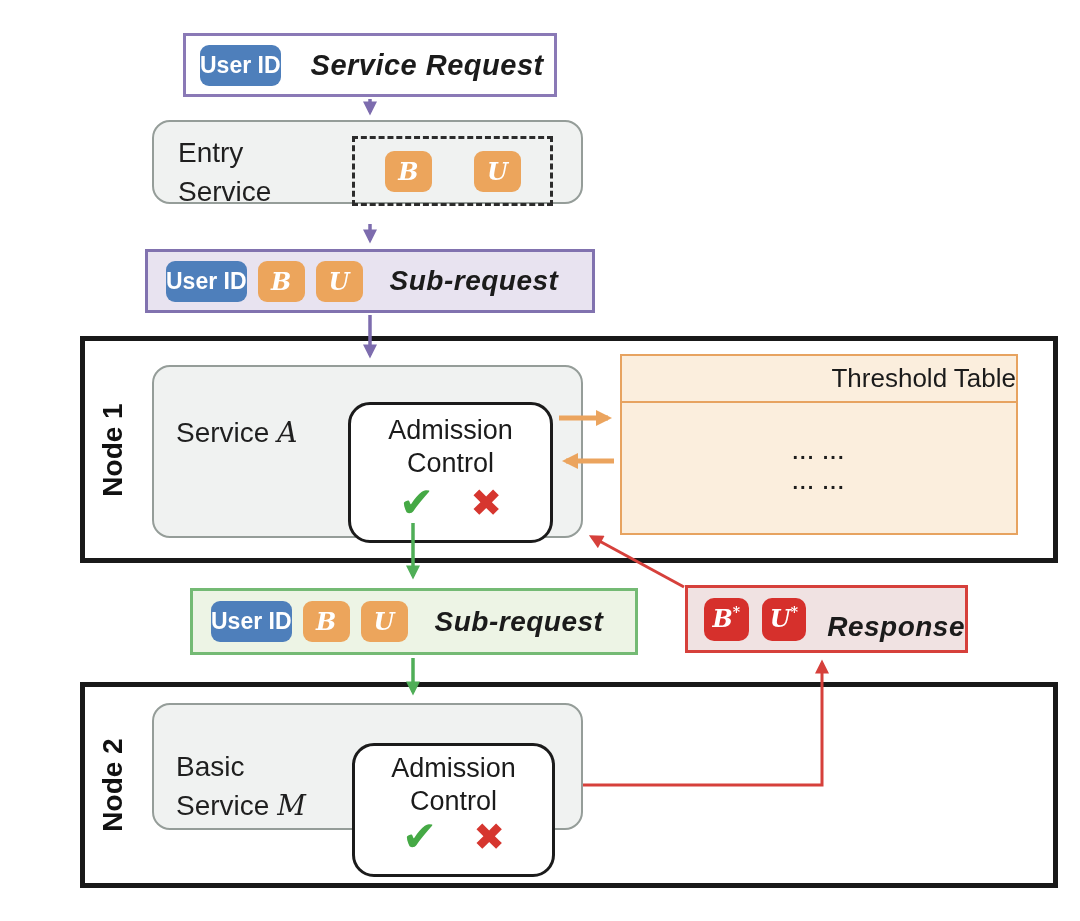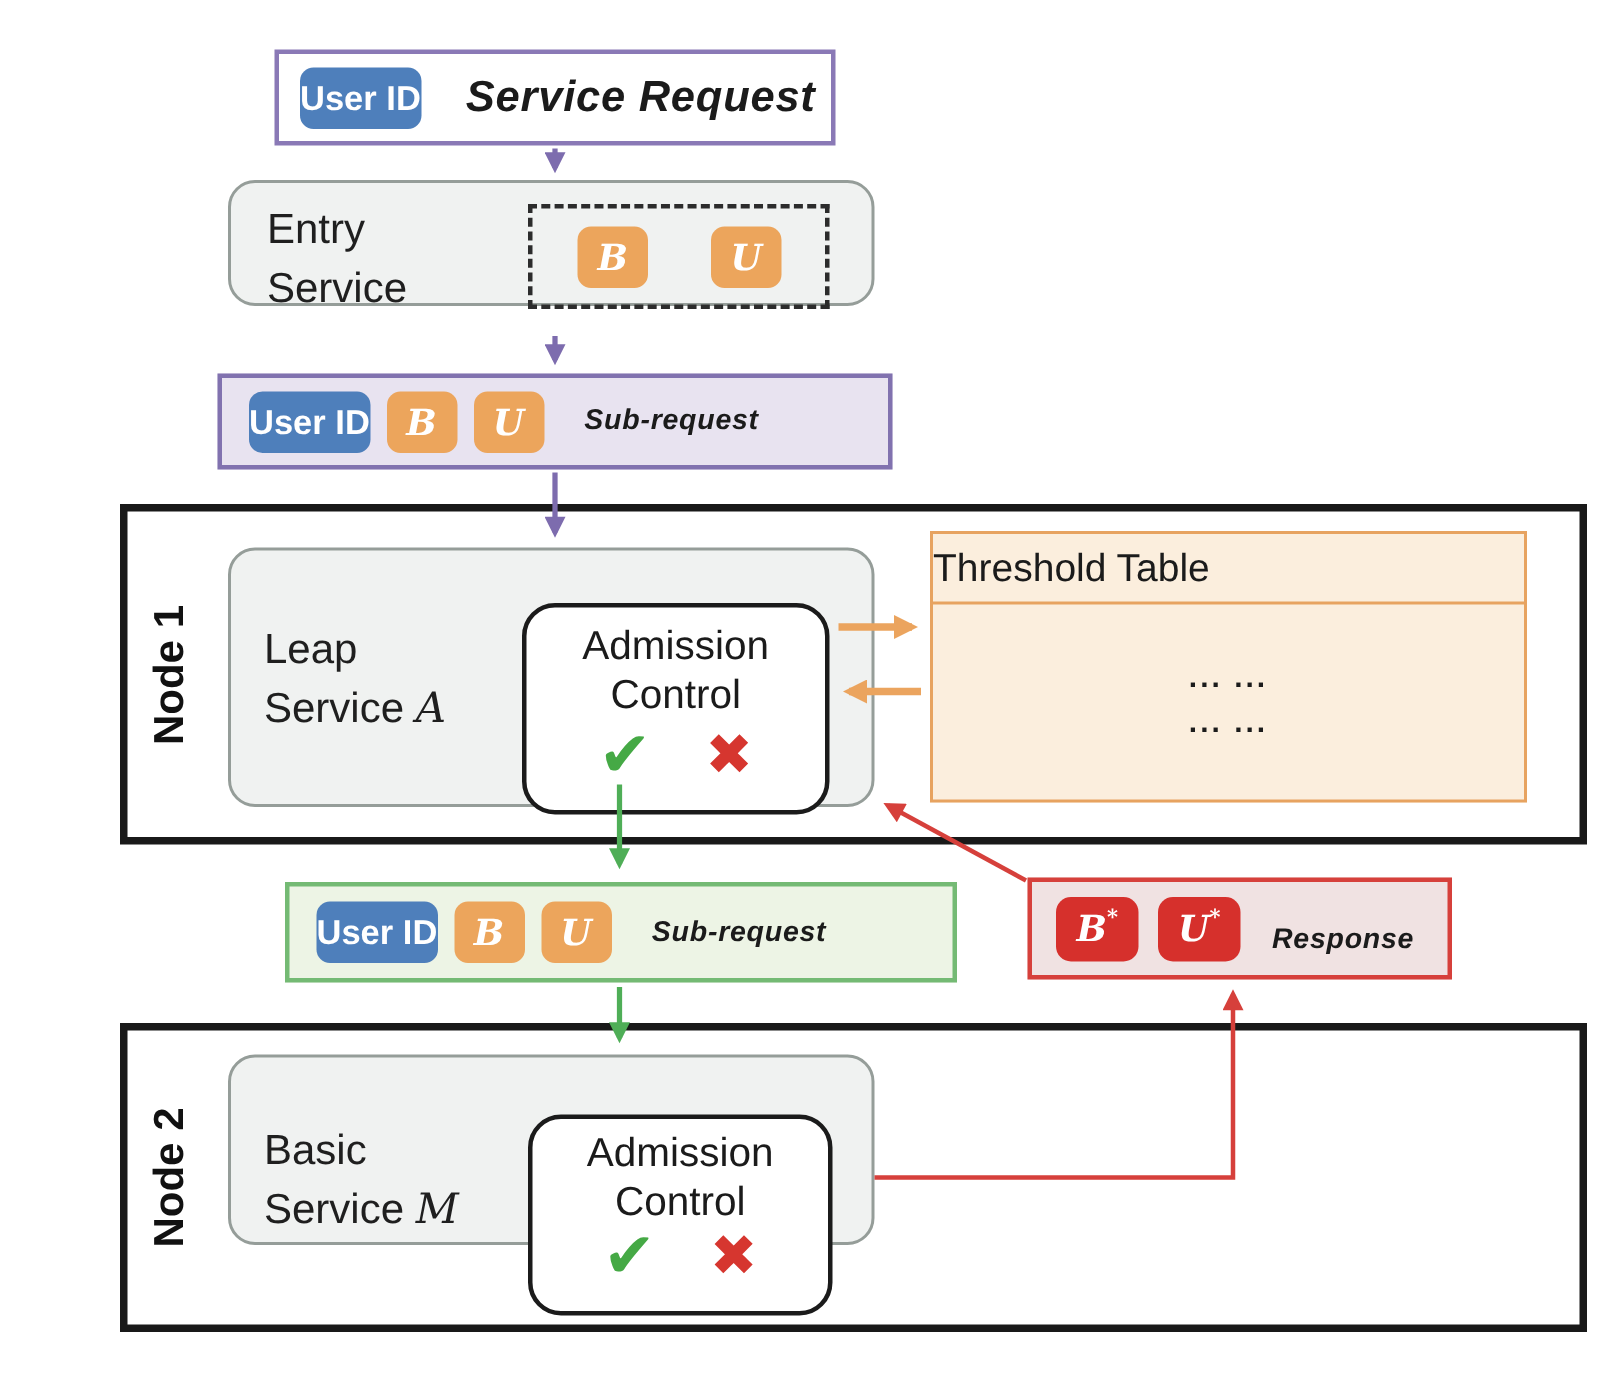--- a/index.html
+++ b/index.html
@@ -11,21 +11,21 @@
   }
   .abs { position: absolute; }
 
   
   .strip { display: flex; align-items: center; }
   .strip-purple-outline { background: #ffffff; border: 3px solid #8a79b6; }
   .strip-purple-fill    { background: #e8e3f0; border: 3px solid #8172af; }
   .strip-green-fill     { background: #edf4e5; border: 3px solid #74ba74; }
   .strip-red-fill       { background: #f0e2e2; border: 3px solid #d6403b; }
 
-  .italic-label { font-style: italic; font-weight: 600; font-size: 19px; color: #1b1b1b; letter-spacing: 0.5px; }
+  .italic-label { font-style: italic; font-weight: 600; font-size: 28px; color: #1b1b1b; letter-spacing: 0.5px; }
 
   
   .badge-blue {
     background: #4e7fbb; color: #ffffff; border-radius: 9px;
     font-weight: bold; font-size: 23px; height: 41px;
     display: flex; align-items: center; justify-content: center; padding: 0 0;
   }
   .badge-orange {
     background: #eca55c; color: #ffffff; border-radius: 9px;
     font-family: "DejaVu Serif", serif; font-style: italic; font-weight: bold; font-size: 24px;
@@ -60,21 +60,21 @@
   .node { border: 5px solid #191919; background: #ffffff; }
   .node-label {
     font-weight: bold; font-size: 28px; color: #111111;
     width: 100px; height: 30px; display: flex; align-items: center; justify-content: center;
     transform: rotate(-90deg);
   }
 
   
   .ttable { background: #fbeedd; border: 2px solid #e7a360; }
   .ttable-header {
-    font-size: 26px; font-weight: 500; text-align: left; height: 47px; line-height: 45px;
+    font-size: 26px; font-weight: 500; text-align: right; height: 47px; line-height: 45px;
     border-bottom: 2px solid #e7a360; color: #1b1b1b;
   }
   .ttable-body {
     display: flex; flex-direction: column; align-items: center; justify-content: center;
     height: 128px; gap: 7px;
   }
   .dots { font-size: 20px; font-weight: bold; letter-spacing: 2px; color: #1b1b1b; }
   .ttable-row { font-size: 24px; color: #111111; }
   .ttable-row .arrow { margin: 0 8px; font-size: 22px; }
   .ttable-row .sup { font-size: 14px; vertical-align: super; }
@@ -108,21 +108,20 @@
     <span class="badge-orange">B</span>
     <span class="badge-orange">U</span>
     <span class="italic-label" style="margin-left:16px;">Sub-request</span>
   </div>
 
   <div class="abs node" style="left:80px; top:336px; width:978px; height:227px;">
     <div class="abs node-label" style="left:-22px; top:94px;">Node 1</div>
 
     <div class="abs svc-box" style="left:67px; top:24px; width:431px; height:173px;">
       <div class="abs svc-title" style="left:22px; top:46px;">
-        <div>Leap</div>
         <div><span>Service</span> <span class="serifvar">A</span></div>
       </div>
       <div class="abs admission" style="left:194px; top:11px; width:205px; height:141px;">
         <div class="admission-text">
           <div>Admission</div>
           <div>Control</div>
         </div>
         <div class="admission-icons">
           <span class="icon-check">✔</span>
           <span class="icon-cross">✖</span>

